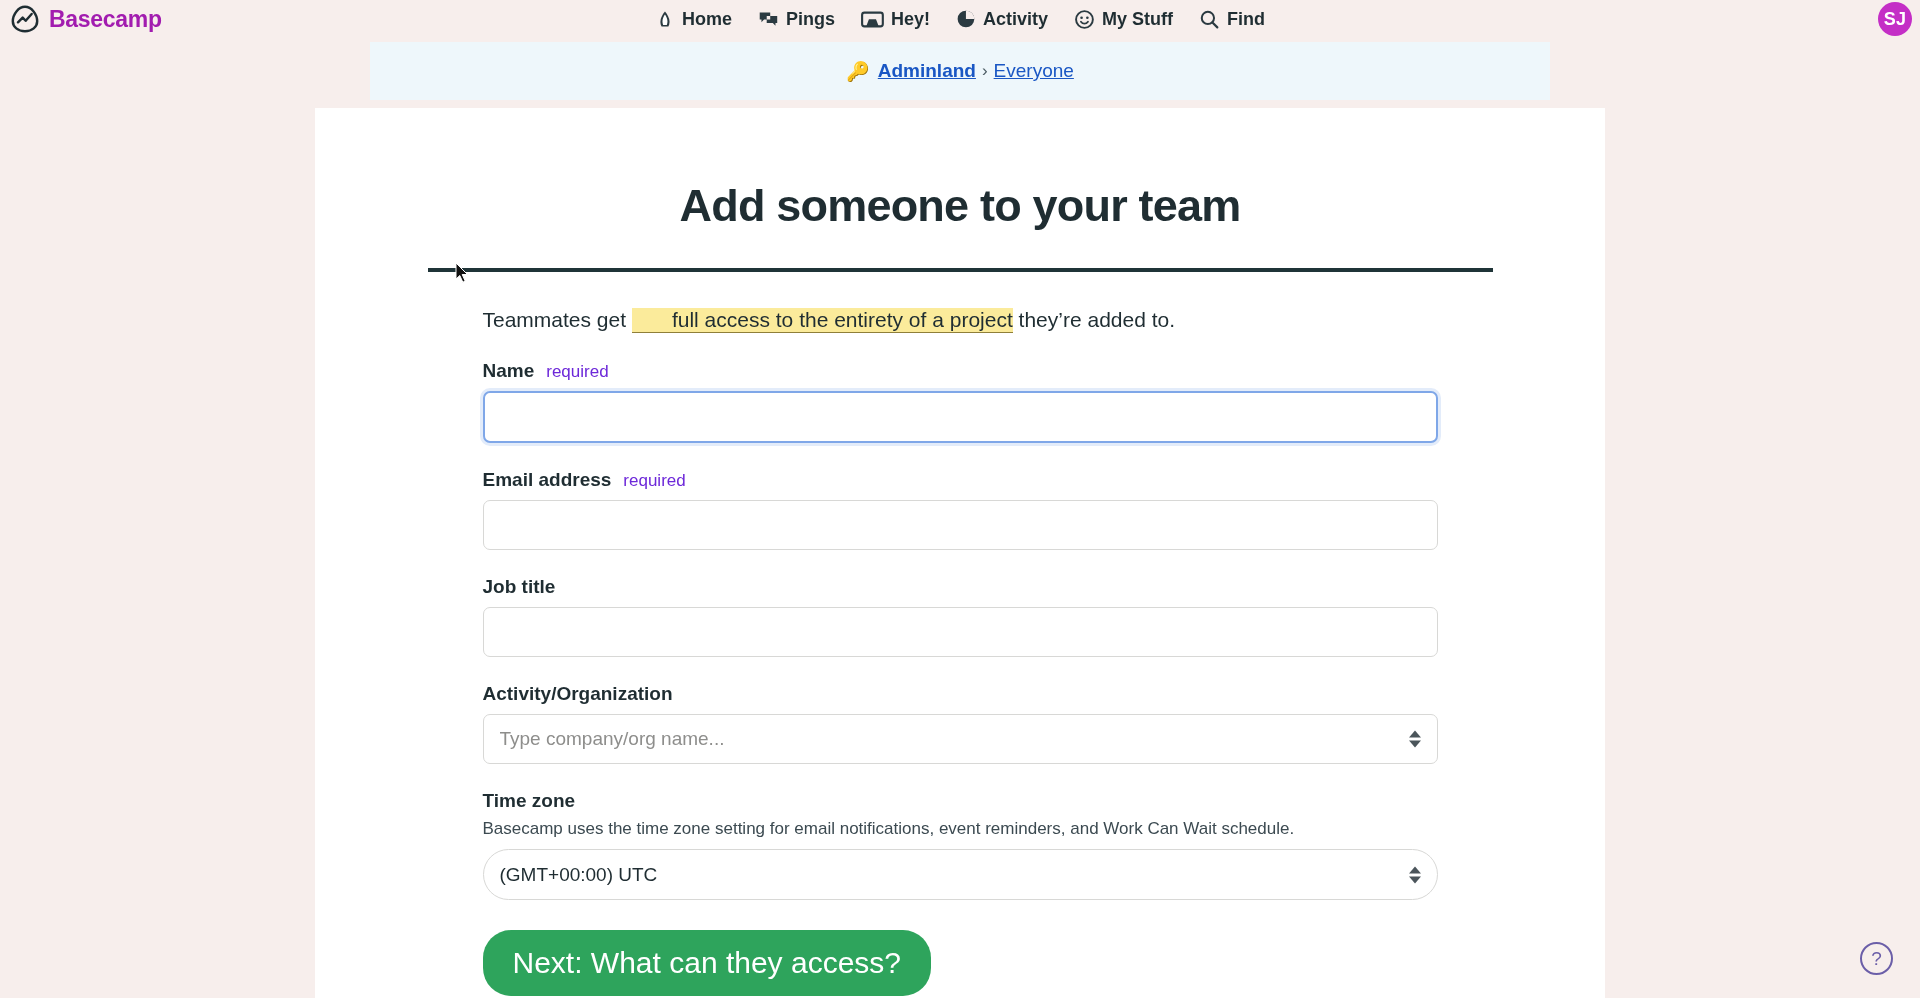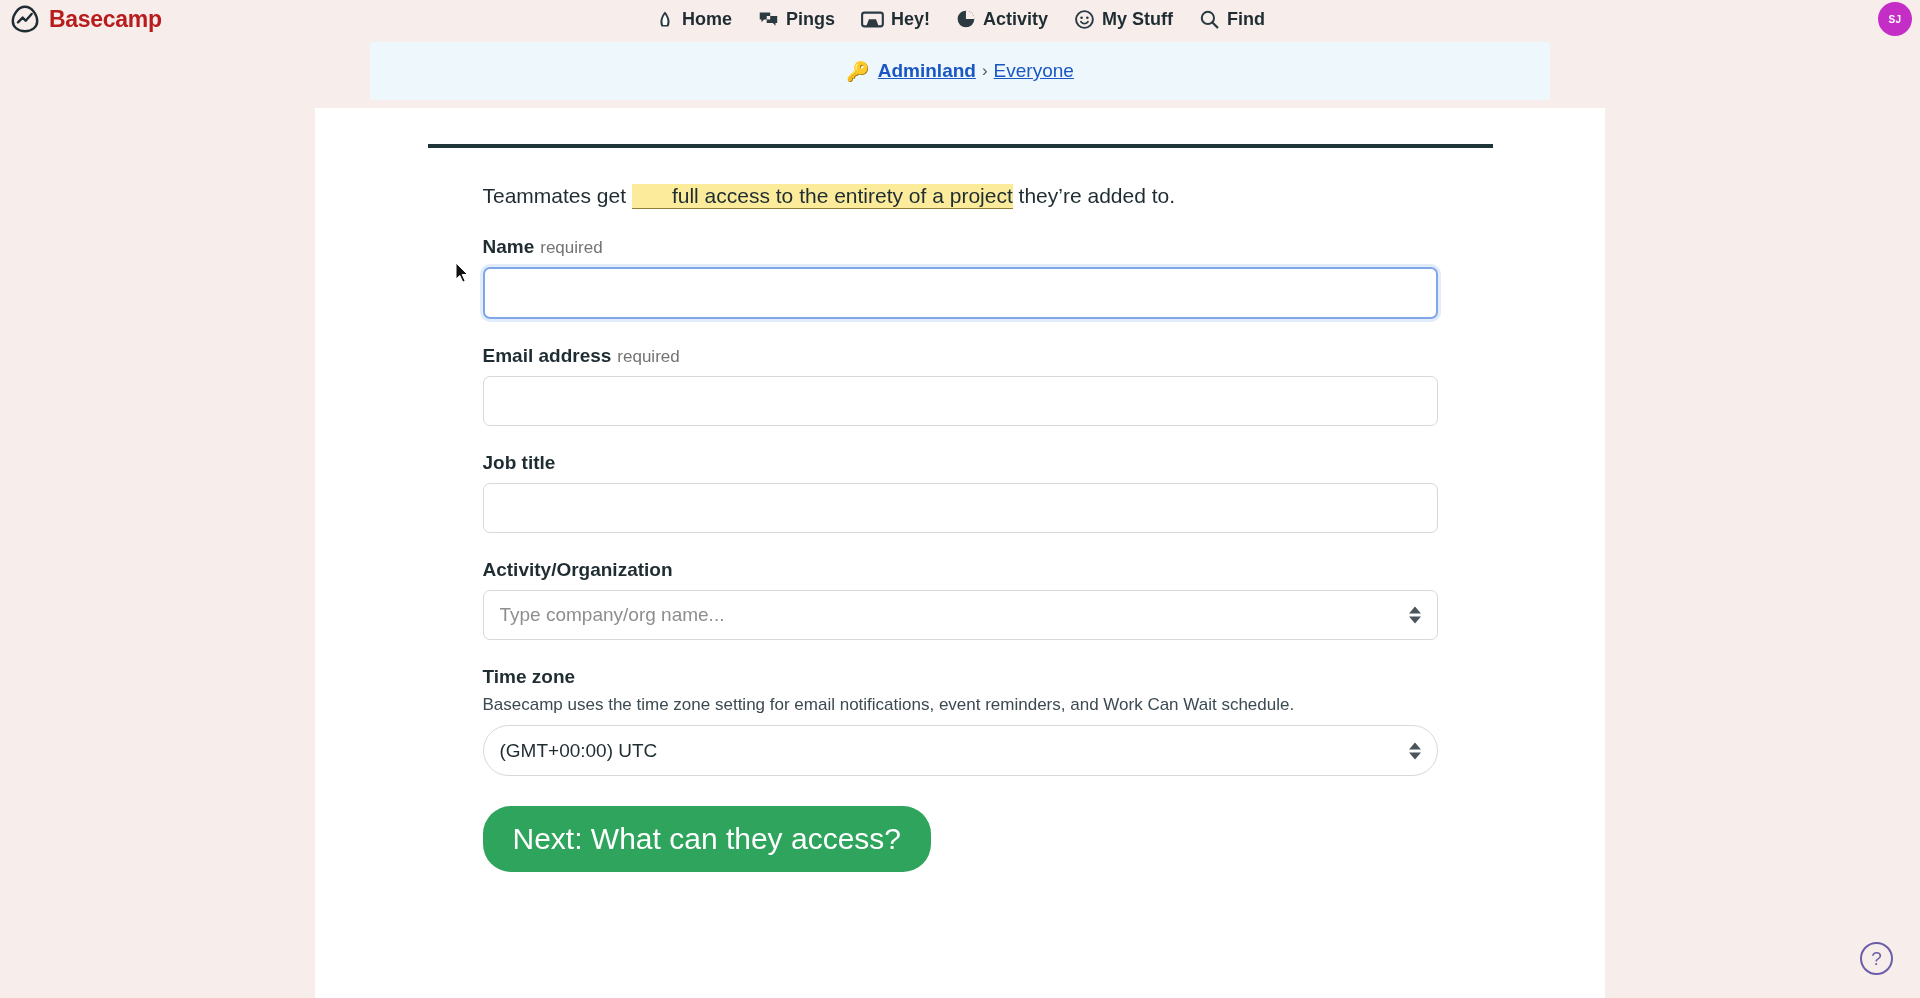--- a/index.html
+++ b/index.html
@@ -14,37 +14,37 @@
   .topnav{
     position:absolute; top:0; left:0; width:1920px; height:38px;
     display:flex; align-items:center;
   }
   .brand{
     position:absolute; left:10px; top:0; height:38px;
     display:flex; align-items:center; gap:9px;
   }
   .brand-logo{ width:30px; height:30px; display:block; }
   .brand-name{
-    font-size:23px; font-weight:bold; color:#b91c1c; letter-spacing:-0.3px;
+    font-size:23px; font-weight:bold; color:#a21caf; letter-spacing:-0.3px;
   }
   .navlinks{
     position:absolute; left:50%; transform:translateX(-50%);
     top:0; height:38px; display:flex; align-items:center; gap:26px;
   }
   .navitem{
     display:flex; align-items:center; gap:7px;
     color:#1f2d32; font-size:18px; font-weight:bold;
     text-decoration:none; cursor:pointer; white-space:nowrap;
   }
   .navitem svg{ display:block; }
   .avatar{
     position:absolute; right:8px; top:2px;
     width:34px; height:34px; border-radius:50%;
     background:#c42ec6;
-    color:#fff; font-size:10px; font-weight:bold;
+    color:#fff; font-size:18px; font-weight:bold;
     display:flex; align-items:center; justify-content:center;
     cursor:pointer; letter-spacing:0.3px;
   }
 
   
   .breadcrumb-panel{
     position:absolute; left:370px; top:42px; width:1180px; height:58px;
     background:#eef7fb;
     display:flex; align-items:center; justify-content:center;
   }
@@ -91,22 +91,22 @@
     padding-bottom:1px;
     padding-left:40px;
   }
 
   .field{ margin-top:26px; }
   .flabel{
     font-size:19px; font-weight:bold; color:#1f2d32;
     display:block; margin-bottom:9px;
   }
   .req{
-    font-size:17px; font-weight:normal; color:#737373;
-    margin-left:6px;
+    font-size:17px; font-weight:normal; color:#6d28d9;
+    margin-left:12px;
   }
   .fhelp{
     font-size:17px; color:#3c4a51; margin:-3px 0 9px 0; line-height:1.3;
   }
 
   .input{
     width:100%; height:50px;
     border:1px solid #d8d8d6; border-radius:7px;
     background:#fff; font-size:19px; color:#1f2d32;
     padding:0 16px; font-family:inherit; outline:none;
@@ -244,20 +244,21 @@
   <div class="breadcrumb">
     <span class="key-icon">🔑</span>
     <a class="crumb-link" href="#">Adminland</a>
     <span class="crumb-sep">›</span>
     <a class="crumb-link-2" href="#">Everyone</a>
   </div>
 </div>
 
 <div class="card">
 
+  <h1 class="title">Add someone to your team</h1>
   <div class="rule"></div>
 
   <form class="form">
 
     <p class="lead">
       <span>Teammates get </span><span class="hl">full access to the entirety of a project</span><span> they’re added to.</span>
     </p>
 
     
     <div class="field">

